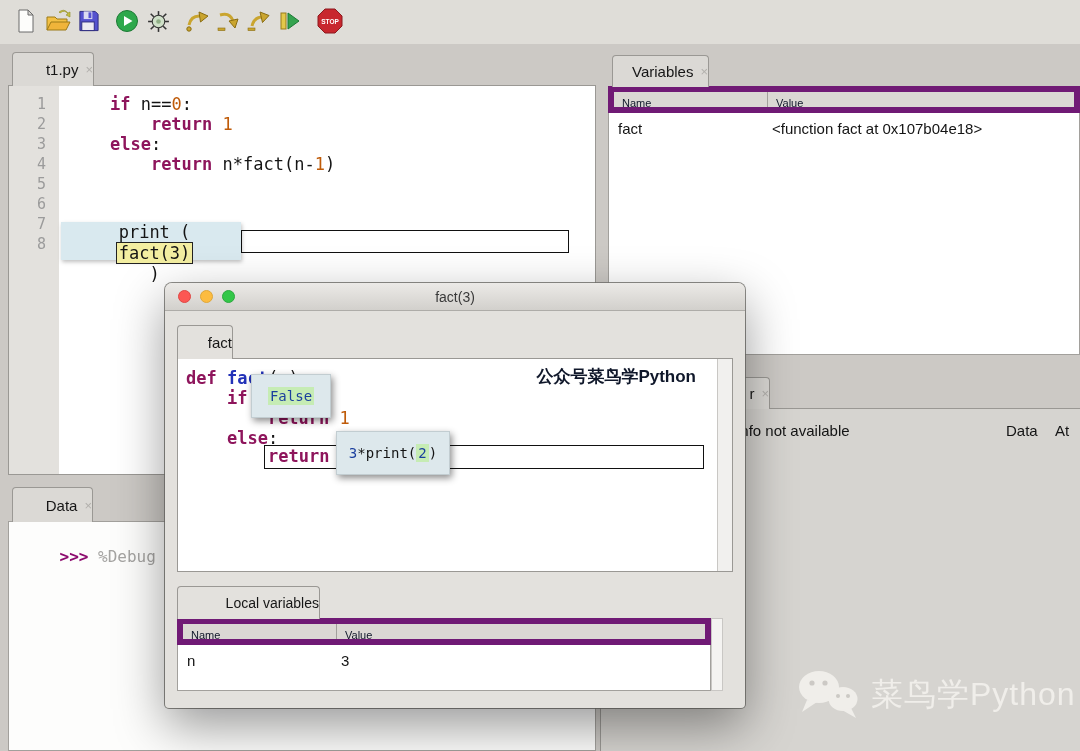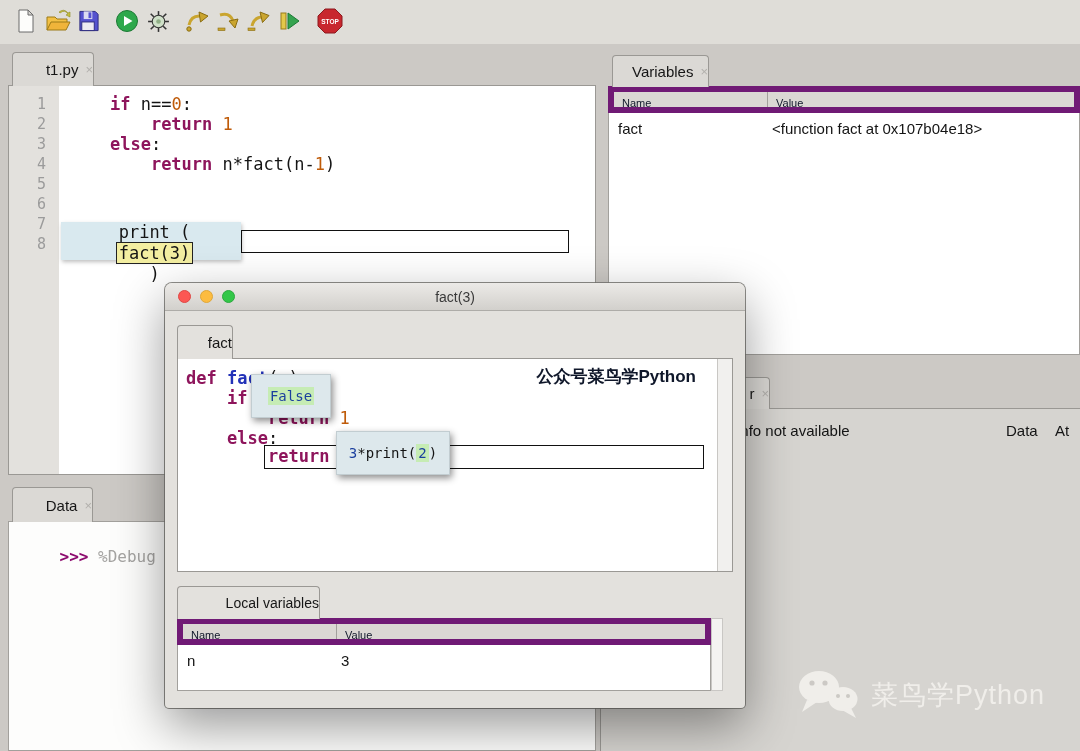--- a/index.html
+++ b/index.html
@@ -96,21 +96,21 @@
   .val-hl{background:#c6ecb4;color:#1b3f9e;padding:1px 2px;}
 
   #locals-tab{left:12px;top:303px;width:143px;height:33px;background:#e3e1dd;font-size:14px;}
   #locals-head{left:12px;top:335px;width:534px;height:27px;}
   #locals-body{left:12px;top:362px;width:534px;height:46px;}
   #locals-scroll{position:absolute;left:546px;top:335px;width:12px;height:73px;background:#f4f3f1;
                  border:1px solid #c9c7c4;box-sizing:border-box;}
 
   
   #footer-watermark{position:absolute;left:795px;top:668px;display:flex;align-items:center;gap:10px;z-index:3;}
-  #footer-watermark .wm-text{font-size:27px;color:#f0eeea;letter-spacing:1px;}
+  #footer-watermark .wm-text{font-size:32px;color:#f0eeea;letter-spacing:1px;}
 </style>
 </head>
 <body>
 
 <div id="toolbar">
   <div class="tbtn" style="left:12px">
     <svg width="24" height="26" viewBox="0 0 24 26">
       <path d="M5 2 h9 l5 5 v17 h-14 z" fill="#fdfdfb" stroke="#6b6b6b"></path>
       <path d="M14 2 l5 5 h-5 z" fill="#d9d7d3" stroke="#6b6b6b"></path>
     </svg>

